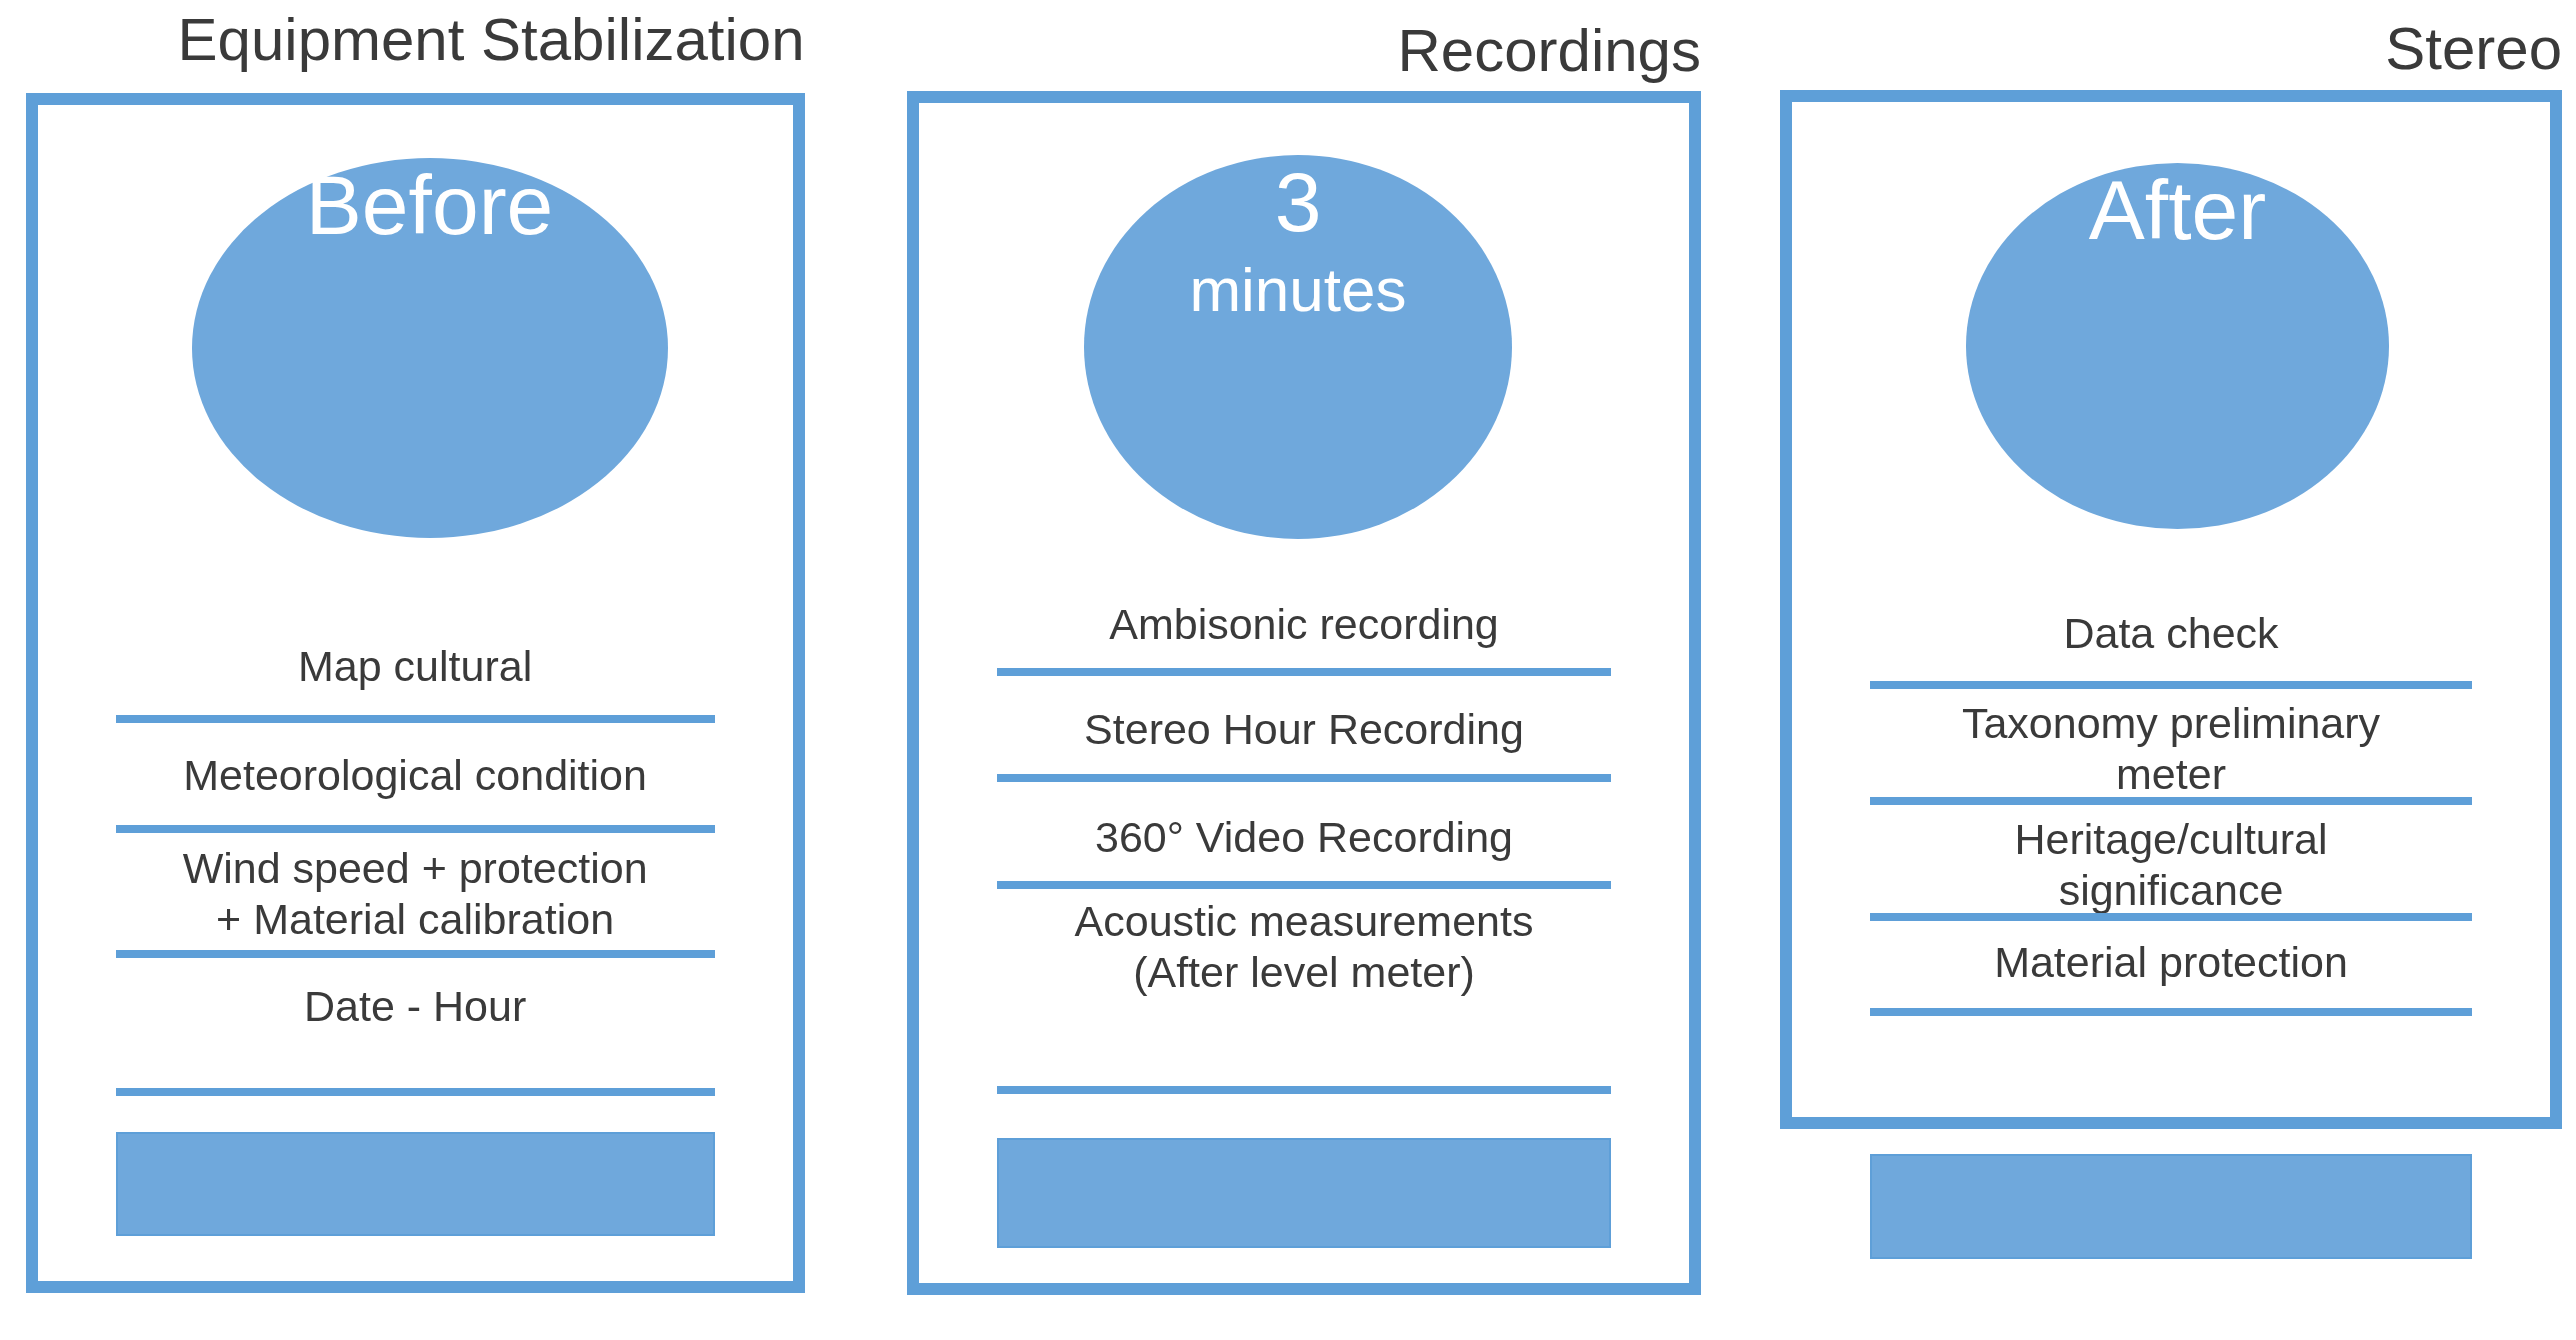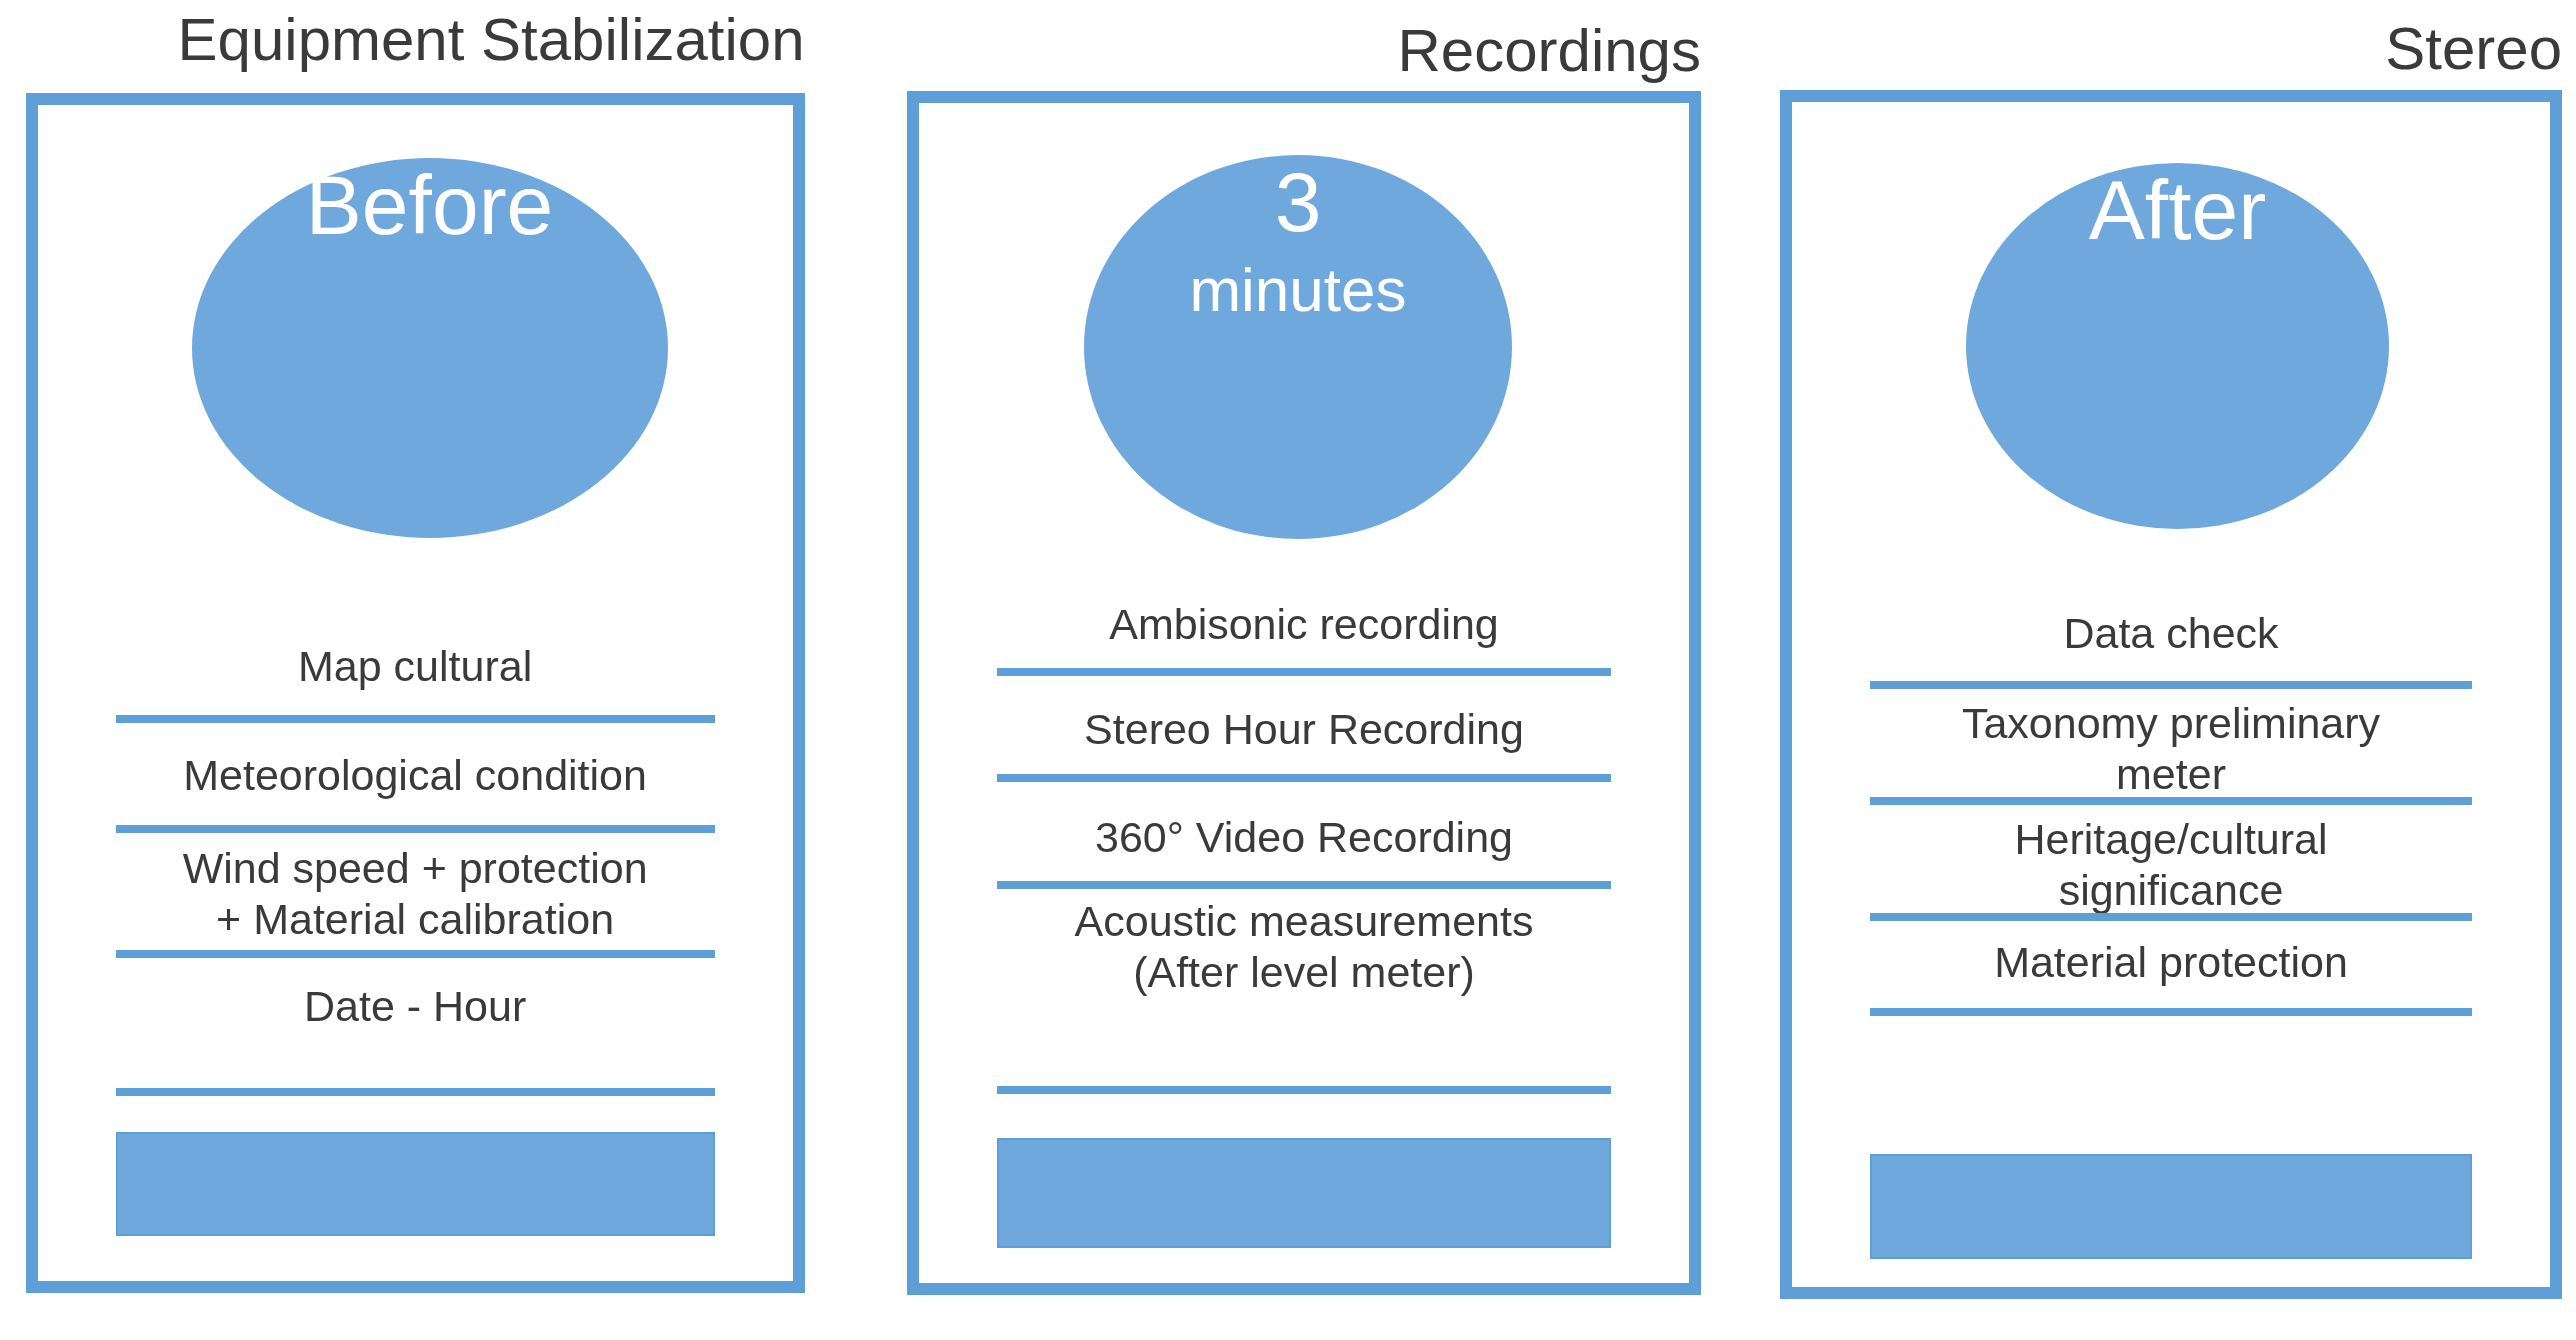--- a/index.html
+++ b/index.html
@@ -124,21 +124,21 @@
       </div>
       <div class="sep" style="top:983px;"></div>
 
       <div class="footer-bar" style="top:1035px;height:110px;"></div>
     </div>
   </div>
 
   <div class="column" style="left:1780px;width:782px;">
     <div class="col-title" style="top:12.8px;">Stereo</div>
 
-    <div class="box" style="top:90px;height:1209px;">
+    <div class="box" style="top:90px;height:1039px;">
       <div class="ellipse" style="left:174px;top:61px;width:423px;height:366px;">
         <div class="badge-main">After</div>
       </div>
 
       <div class="item" style="top:531px;">
         <span class="line">Data check</span>
       </div>
       <div class="sep" style="top:579px;"></div>
 
       <div class="item" style="top:647px;">

